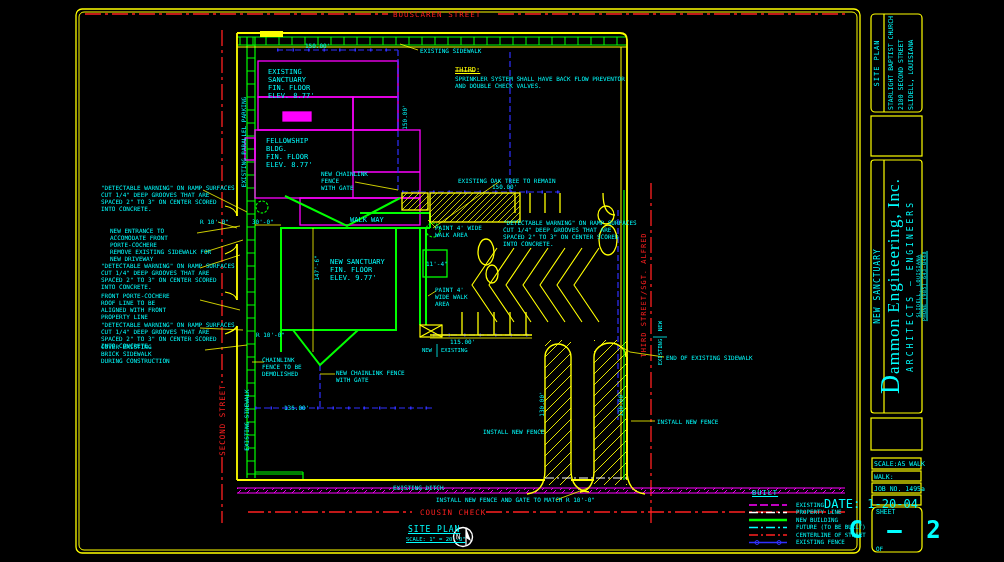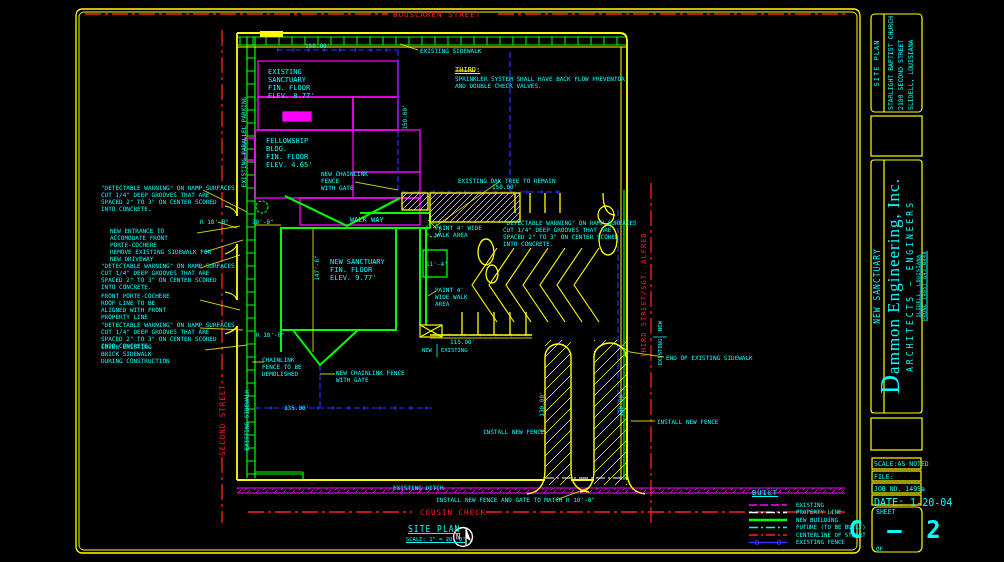--- a/index.html
+++ b/index.html
@@ -214,21 +214,21 @@
 <span class="street red vert" style="left:644px;top:295px;font-size:7px;">THIRD STREET/SGT. ALFRED</span>
 <span class="street red" style="left:420px;top:508px;">COUSIN CHECK</span>
 
 <div class="lbl7" style="left:268px;top:68px;">EXISTING
 SANCTUARY
 FIN. FLOOR
 ELEV. 8.77'</div>
 <div class="lbl7" style="left:266px;top:137px;">FELLOWSHIP
 BLDG.
 FIN. FLOOR
-ELEV. 4.65'</div>
+ELEV. 8.77'</div>
 <div class="lbl7" style="left:330px;top:258px;">NEW SANCTUARY
 FIN. FLOOR
 ELEV. 9.77'</div>
 <span class="lbl7" style="left:350px;top:216px;">WALK WAY</span>
 
 <div class="lbl" style="left:101px;top:184px;">"DETECTABLE WARNING" ON RAMP SURFACES
 CUT 1/4" DEEP GROOVES THAT ARE
 SPACED 2" TO 3" ON CENTER SCORED
 INTO CONCRETE.</div>
 <div class="lbl" style="left:110px;top:227px;">NEW ENTRANCE TO
@@ -319,21 +319,21 @@
   <div>2100 SECOND STREET</div>
   <div>SLIDELL, LOUISIANA</div>
 </div>
 <span class="tb vert" style="left:877px;top:286px;font-size:8px;letter-spacing:1px;">NEW SANCTUARY</span>
 <div class="firm vert" style="left:901px;top:286px;">
   <div class="firm-name">Dammon Engineering, Inc.</div>
   <div class="firm-sub">ARCHITECTS — ENGINEERS</div>
   <div class="firm-tiny">SLIDELL, LOUISIANA</div>
   <div class="firm-tiny">PHONE (985) 643-0448</div>
 </div>
-<span class="tb" style="left:874px;top:460px;font-size:6.5px;">SCALE:AS NOTED</span>
-<span class="tb" style="left:874px;top:472.5px;font-size:6.5px;">FILE:</span>
+<span class="tb" style="left:874px;top:460px;font-size:6.5px;">SCALE:AS WALK</span>
+<span class="tb" style="left:874px;top:472.5px;font-size:6.5px;">WALK:</span>
 <span class="tb" style="left:874px;top:484.5px;font-size:6.5px;">JOB NO. 1495a</span>
-<span class="tb" style="left:874px;top:496.5px;font-size:10px;text-align:right;">DATE: 1-20-04</span>
+<span class="tb" style="left:824px;top:496.5px;font-size:12px;text-align:right;">DATE: 1-20-04</span>
 <span class="tb" style="left:876px;top:509px;font-size:6.5px;font-family:Liberation Mono, monospace;">SHEET</span>
 <span class="tb sheetno ctr" style="left:897px;top:530px;">C — 2</span>
 <span class="tb" style="left:876px;top:545px;font-size:6px;">OF</span>
 
 </div>
 
 </body></html>

